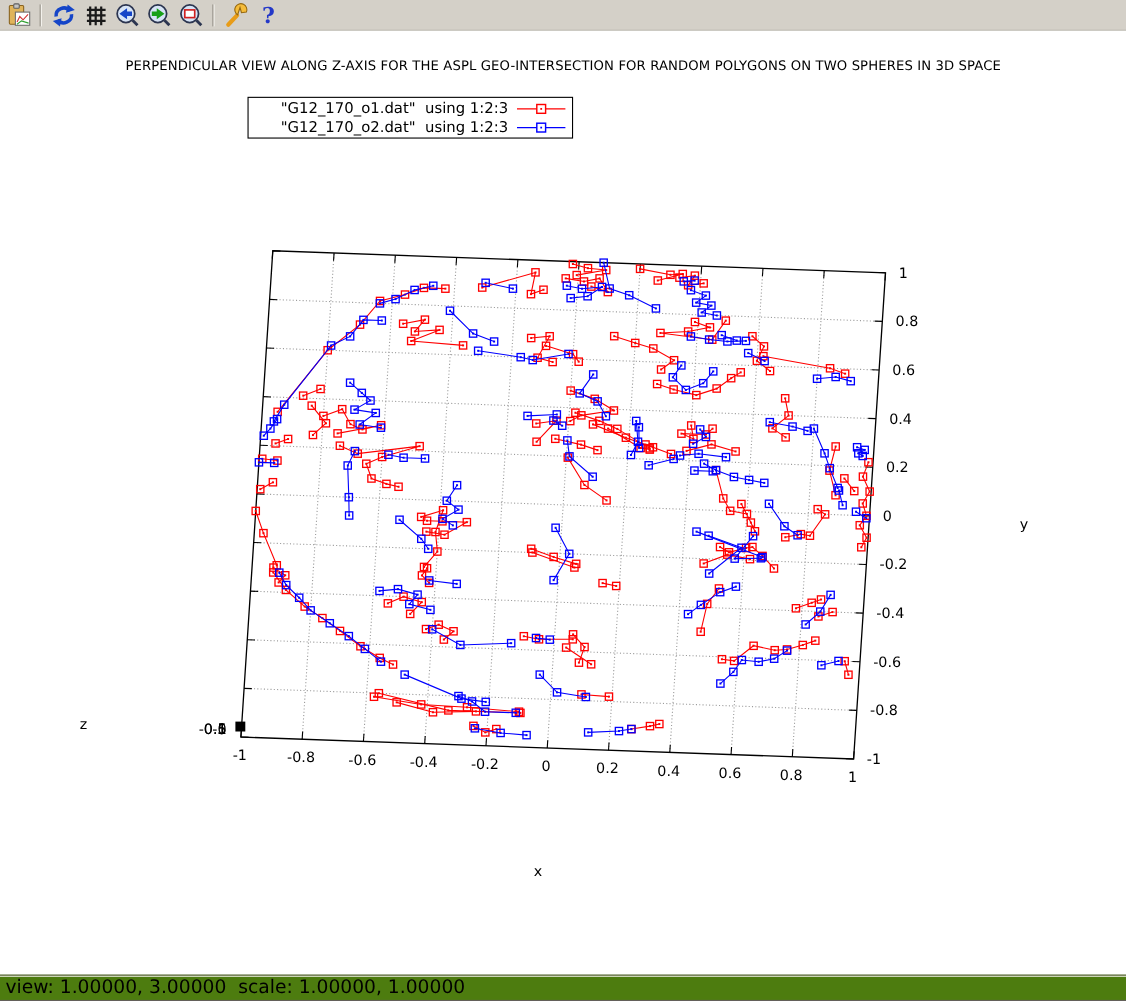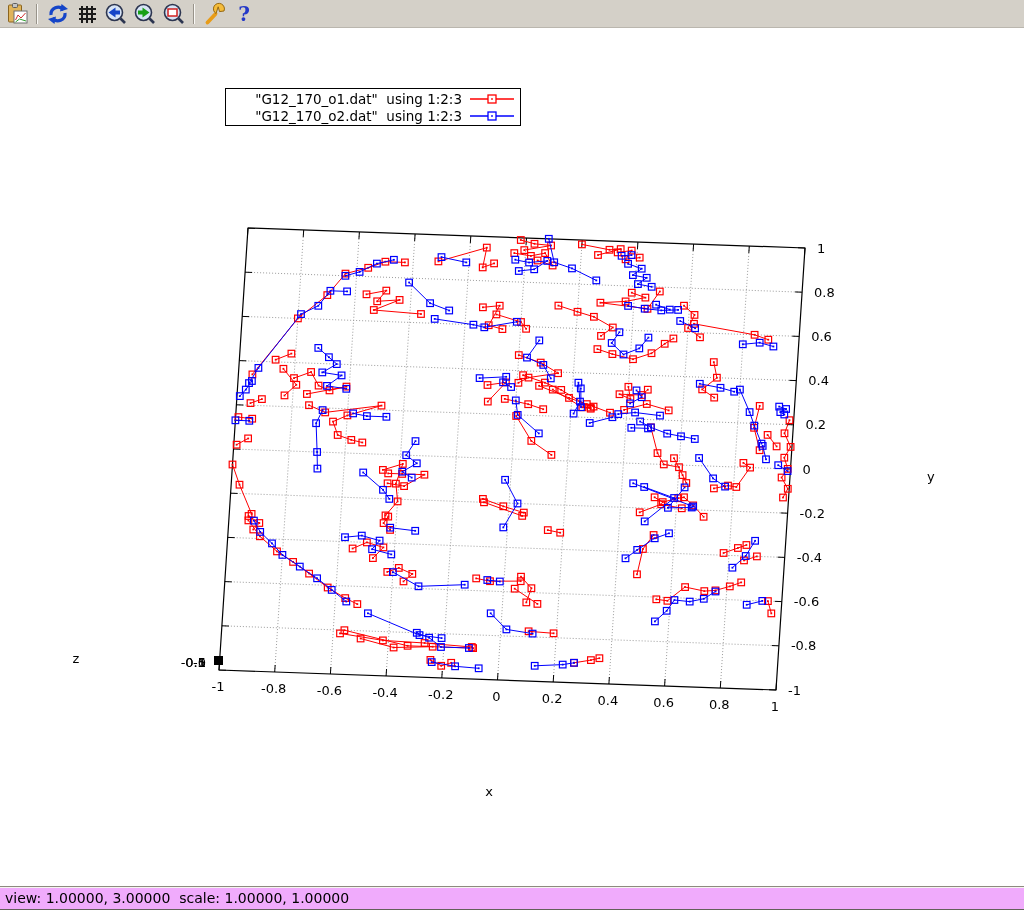--- a/index.html
+++ b/index.html
@@ -27,23 +27,23 @@
     position:absolute;left:225px;top:60px;width:296px;height:38px;box-sizing:border-box;
     border:1px solid #000;background:#fff;display:flex;flex-direction:column;
     justify-content:center;padding-right:5px;
   }
   .lrow{display:flex;align-items:center;justify-content:flex-end;height:17px;
     font-size:13.5px;white-space:pre}
   .lsample{margin-left:7px;flex:0 0 auto}
   
   .statusbar{
     position:absolute;left:0;bottom:0;width:100%;height:24px;box-sizing:border-box;
-    background:#f0abfc;border-top:1px solid #8d897f;border-bottom:1px solid #63605a;
+    background:#4d7c0f;border-top:1px solid #8d897f;border-bottom:1px solid #63605a;
     box-shadow:inset 0 1px 0 #f6f4f0;
-    display:flex;align-items:center;padding-left:5px;font-size:14px;white-space:pre;
+    display:flex;align-items:center;padding-left:5px;font-size:17px;white-space:pre;
   }
 </style>
 </head>
 <body>
 
 <div class="toolbar">
   <button class="tbtn">
     <svg width="24" height="24" viewBox="0 0 24 24">
       <rect x="3.5" y="3" width="13" height="17" rx="1" fill="#e0b45a" stroke="#8a6420"></rect>
       <rect x="7.5" y="1.5" width="5" height="4" rx="1" fill="#c4c4c4" stroke="#5f5f5f"></rect>
@@ -1211,20 +1211,21 @@
         <rect x="632.3" y="454.4" width="1.8" height="1.8" fill="#0000ff"></rect>
         <rect x="689.8" y="475.2" width="6.6" height="6.6" fill="none" stroke="#0000ff" stroke-width="1.2"></rect>
         <rect x="692.2" y="477.6" width="1.8" height="1.8" fill="#0000ff"></rect>
         <polyline points="479.6,350.1 506.2,348.8" fill="none" stroke="#0000ff" stroke-width="1"></polyline>
         <rect x="476.3" y="346.8" width="6.6" height="6.6" fill="none" stroke="#0000ff" stroke-width="1.2"></rect>
         <rect x="478.7" y="349.2" width="1.8" height="1.8" fill="#0000ff"></rect>
         <rect x="502.9" y="345.5" width="6.6" height="6.6" fill="none" stroke="#0000ff" stroke-width="1.2"></rect>
         <rect x="505.3" y="347.9" width="1.8" height="1.8" fill="#0000ff"></rect>
       </g>
     </svg>
+  <div class="plot-title">PERPENDICULAR VIEW ALONG Z-AXIS FOR THE ASPL GEO-INTERSECTION FOR RANDOM POLYGONS ON TWO SPHERES IN 3D SPACE</div>
 
   <div class="legend">
     <div class="lrow">
       <span>"G12_170_o1.dat"  using 1:2:3</span>
       <svg class="lsample" width="46" height="12">
         <line class="ls-line" x1="1" y1="6" x2="45" y2="6" stroke-width="1.3" stroke="#ff0000"></line>
         <rect class="ls-rect" x="19" y="2" width="8" height="8" fill="#ffffff" stroke-width="1.3" stroke="#ff0000"></rect>
         <rect class="ls-dot" x="22.2" y="5.2" width="1.6" height="1.6" fill="#ff0000"></rect>
       </svg>
     </div>

